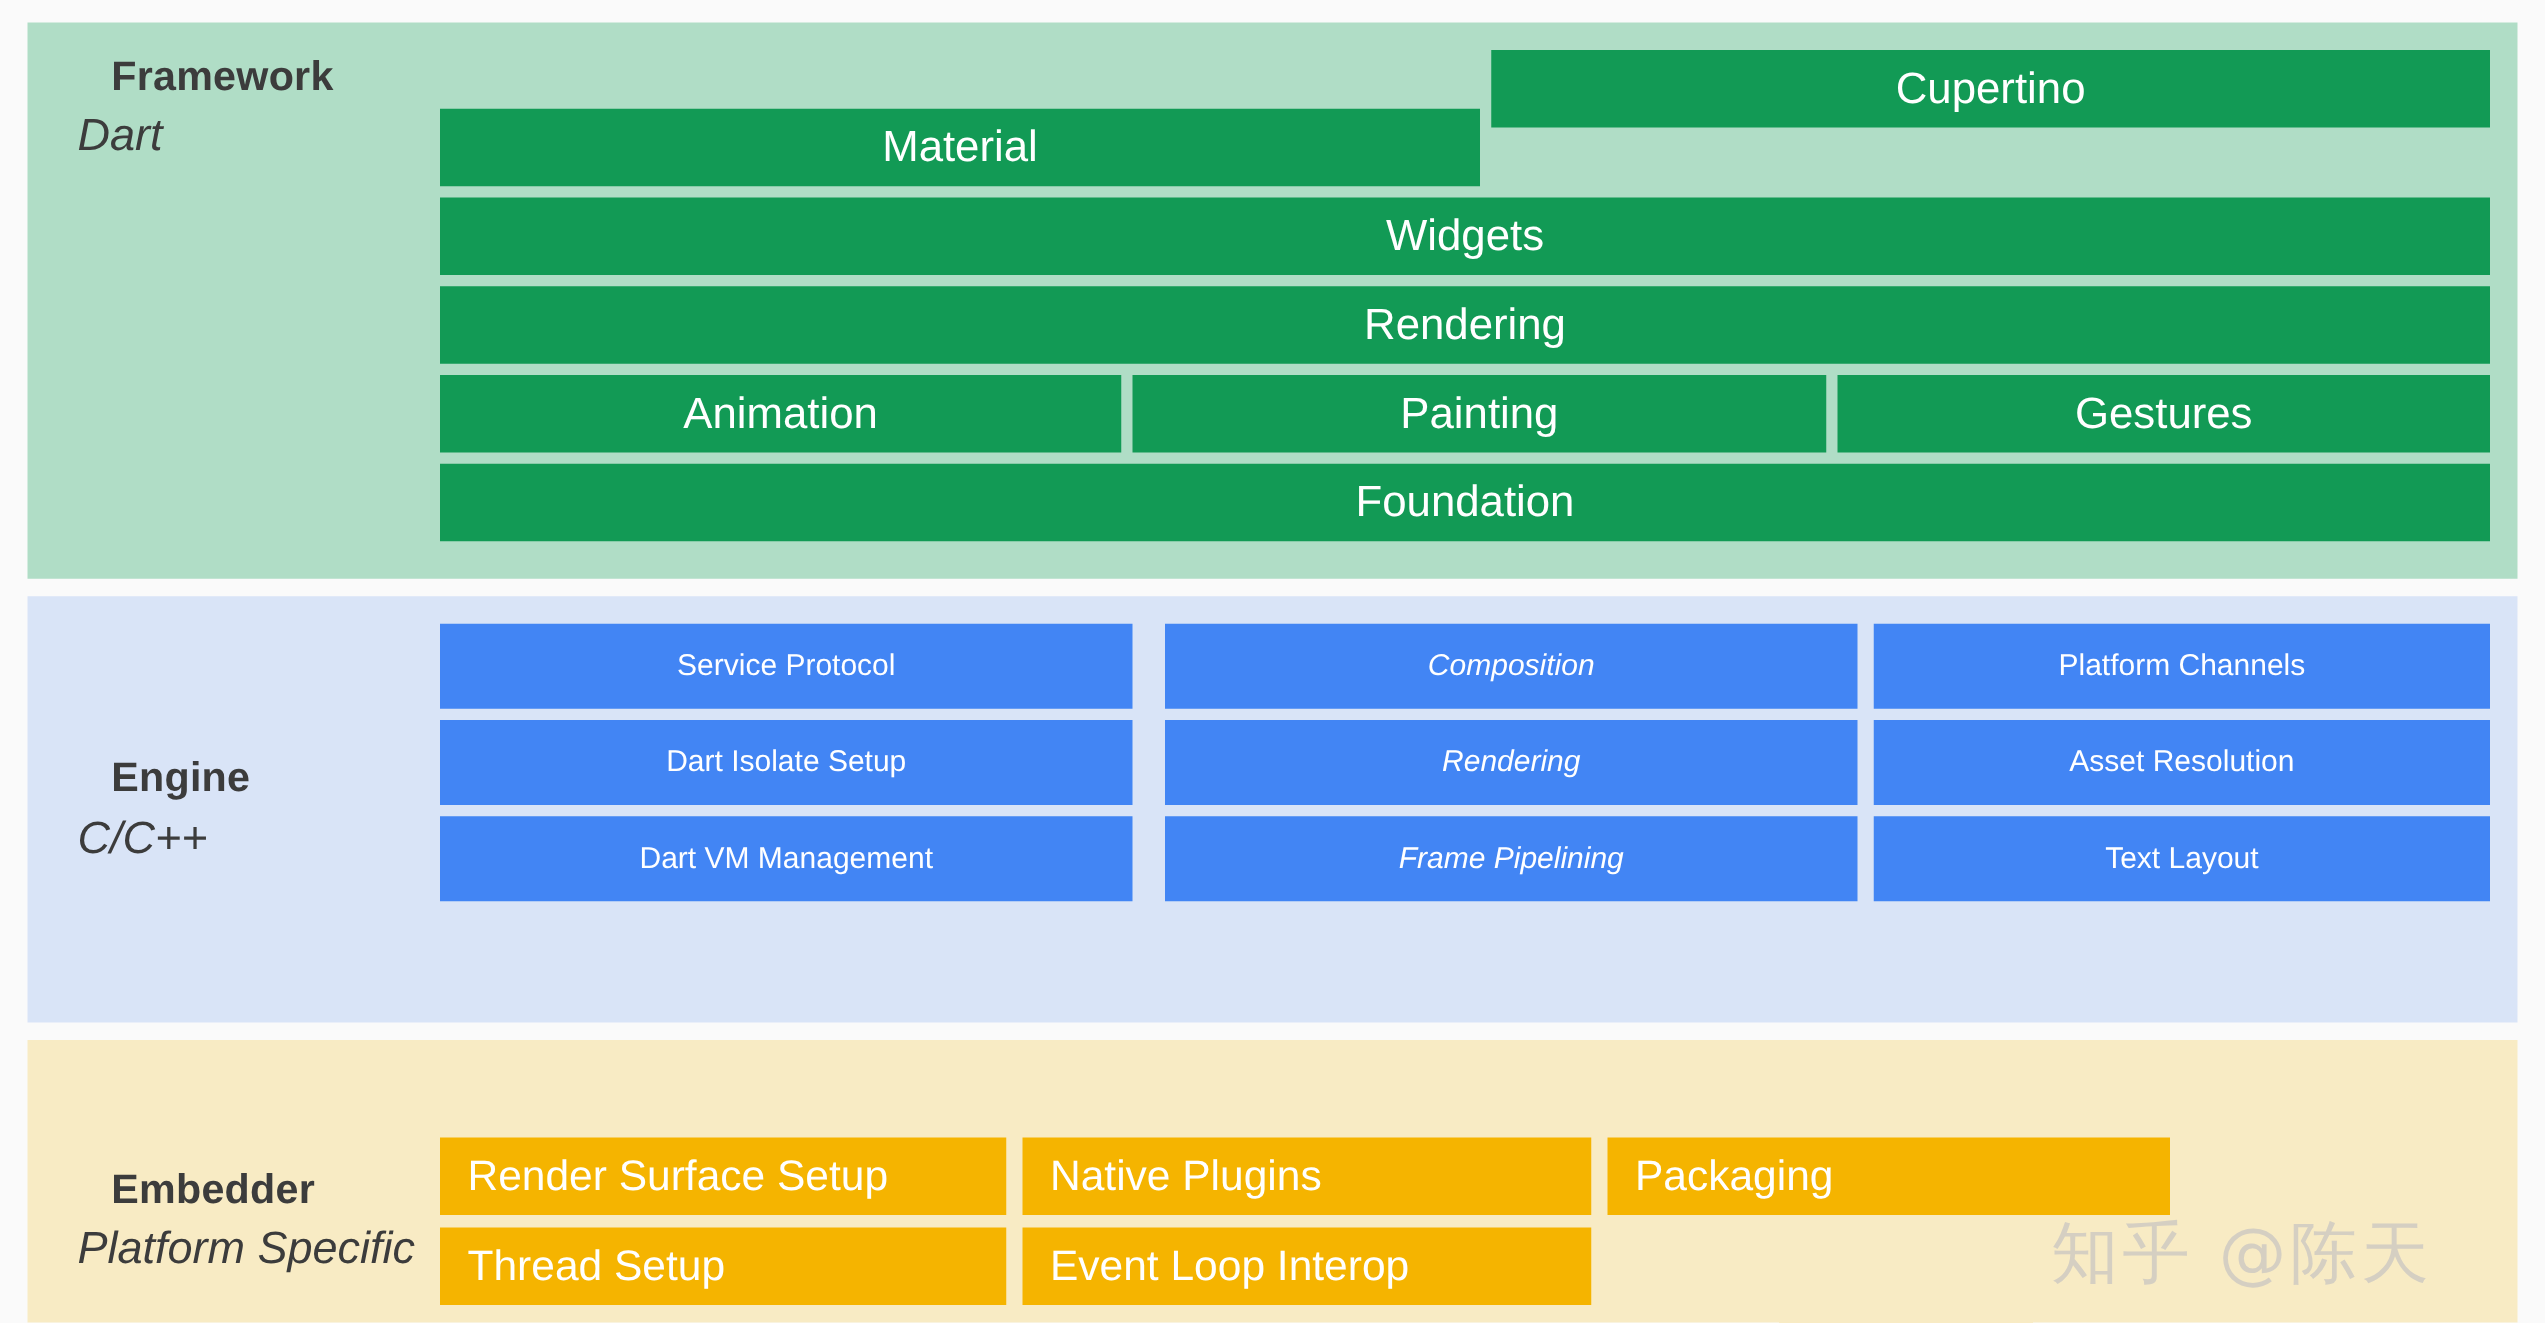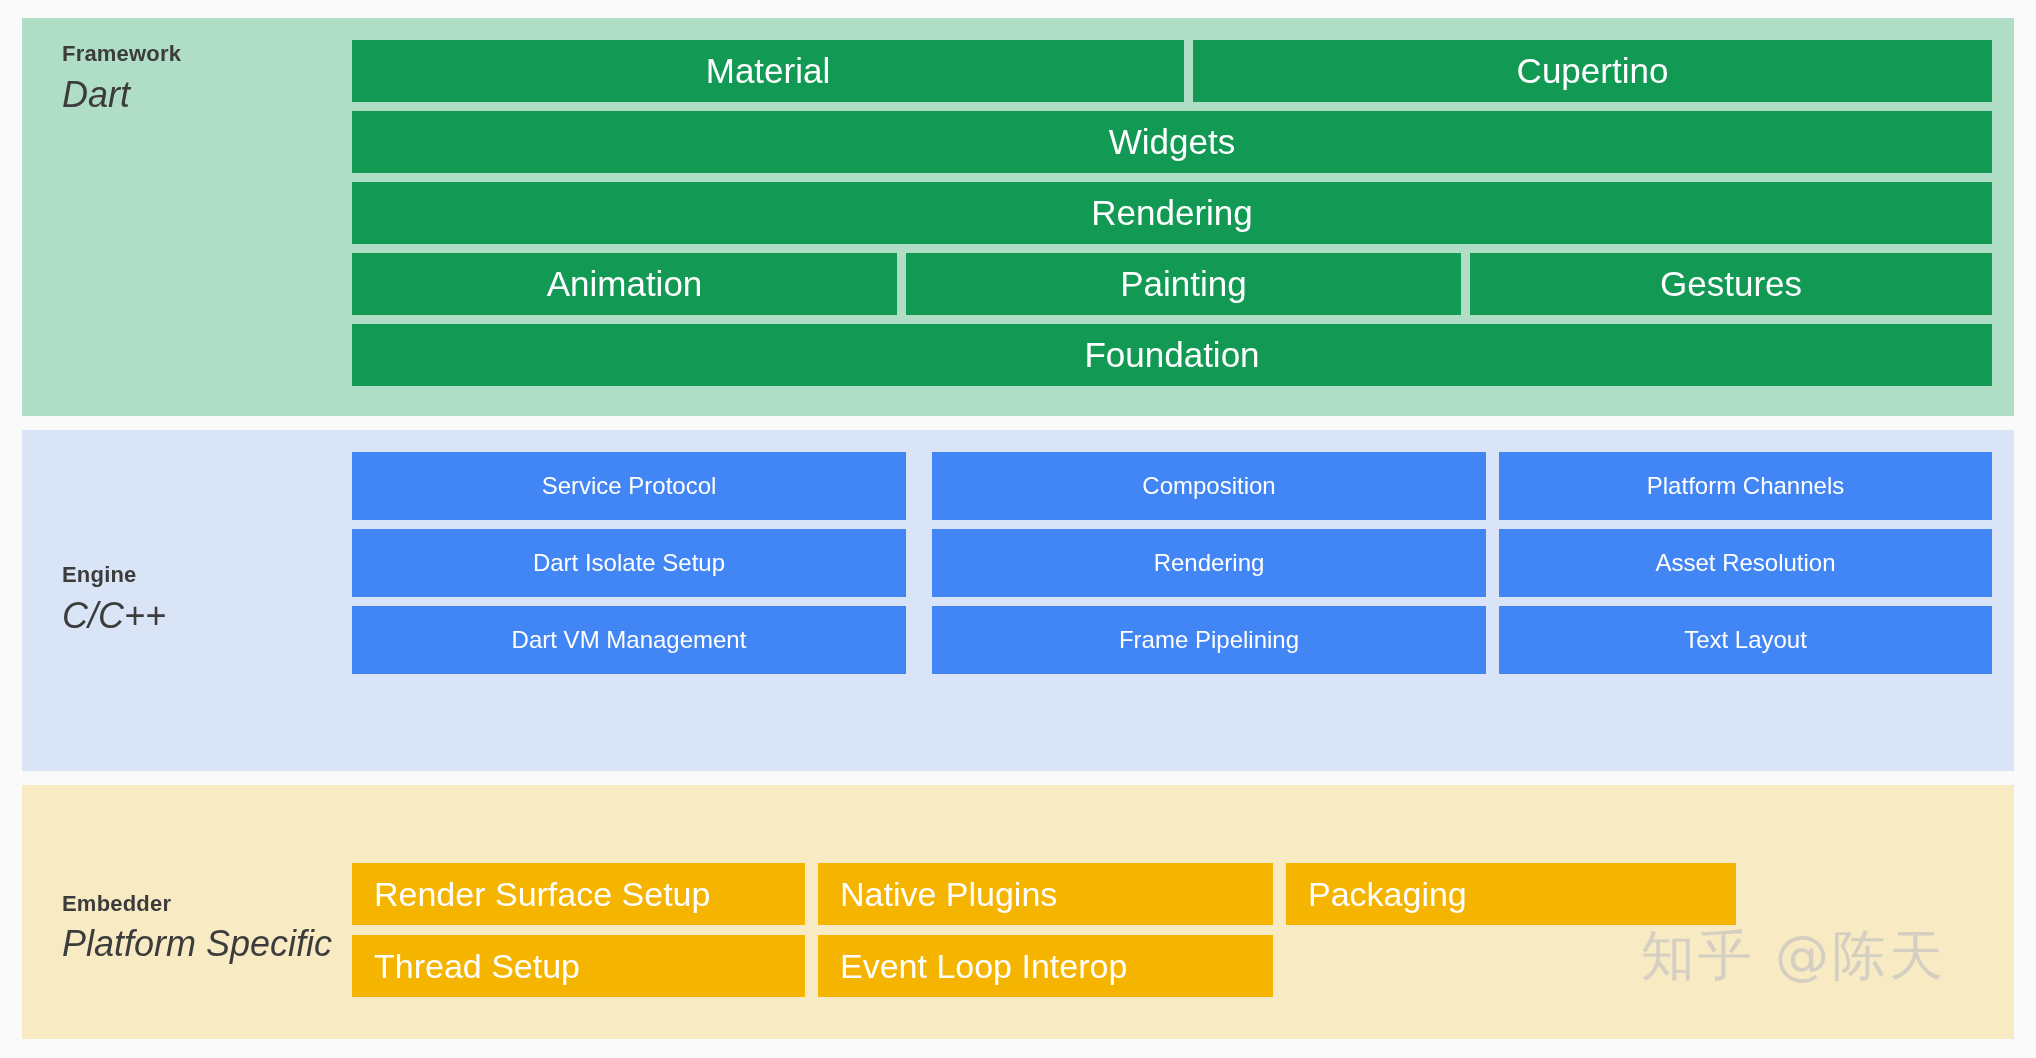--- a/index.html
+++ b/index.html
@@ -34,24 +34,25 @@
   .band-label {
     flex: 0 0 330px;
     display: flex;
     flex-direction: column;
     justify-content: center;
     padding-left: 40px;
     color: #3c3c3c;
   }
 
   .band-label .title {
-    font-size: 22px;
+    font-size: 33px;
     font-weight: bold;
     line-height: 1.25;
     letter-spacing: 0.2px;
+    margin-left: 27px;
   }
 
   .band-label .subtitle {
     font-size: 36px;
     font-style: italic;
     line-height: 1.3;
     margin-top: 4px;
   }
 
   .band-body {
@@ -76,21 +77,21 @@
   .framework { background: #b0ddc6; }
   .framework .band-label { padding-top: 22px; justify-content: flex-start; }
   .framework .band-body { padding: 22px 22px 30px 0; gap: 9px; }
   .framework .row { display: flex; gap: 9px; }
   .framework .box {
     background: #129a55;
     height: 62px;
     font-size: 35px;
   }
 
-  .fw-material   { flex: 0 0 832px; }
+  .fw-material   { flex: 0 0 832px; margin-top: 47px; }
   .fw-cupertino  { flex: 1 1 auto; }
   .fw-widgets    { flex: 1 1 auto; }
   .fw-rendering  { flex: 1 1 auto; }
   .fw-animation  { flex: 0 0 545px; }
   .fw-painting   { flex: 0 0 555px; }
   .fw-gestures   { flex: 1 1 auto; }
   .fw-foundation { flex: 1 1 auto; }
 
   
   .engine { background: #d9e4f7; }
@@ -101,21 +102,21 @@
     padding: 22px 22px 28px 0;
   }
   .engine .col {
     display: flex;
     flex-direction: column;
     gap: 9px;
   }
   .engine .col-1 { flex: 0 0 554px; }
   .engine .col-2 { flex: 0 0 554px; }
   .engine .col-3 { flex: 1 1 auto; }
-  .engine .col-2 { margin-left: 13px; }
+  .engine .col-2 { margin-left: 13px; font-style: italic; }
   .engine .box {
     background: #4285f4;
     height: 68px;
     font-size: 24px;
   }
   .engine .spacer { height: 60px; }
 
   
   .embedder { background: #f8ebc4; }
   .embedder .band-label { justify-content: center; padding-top: 34px; }

